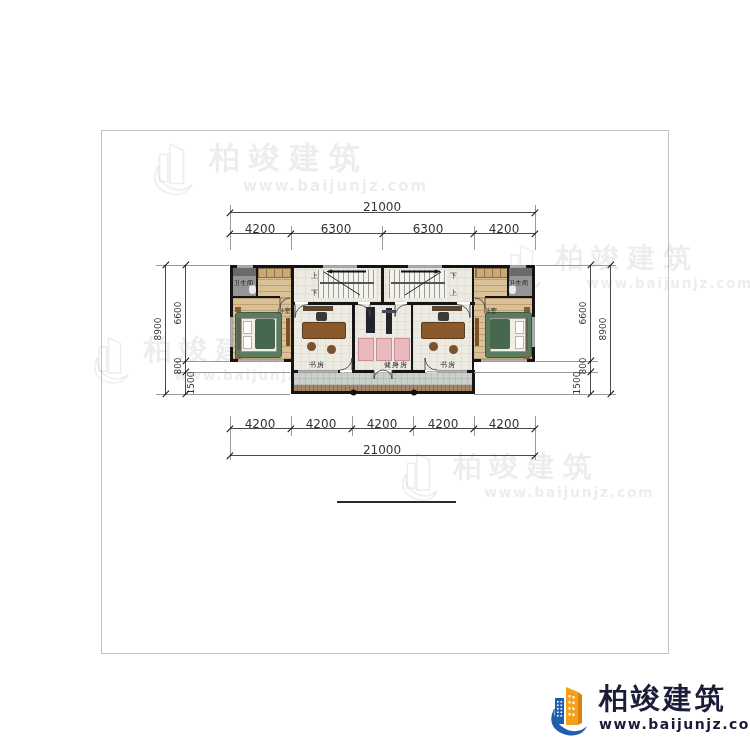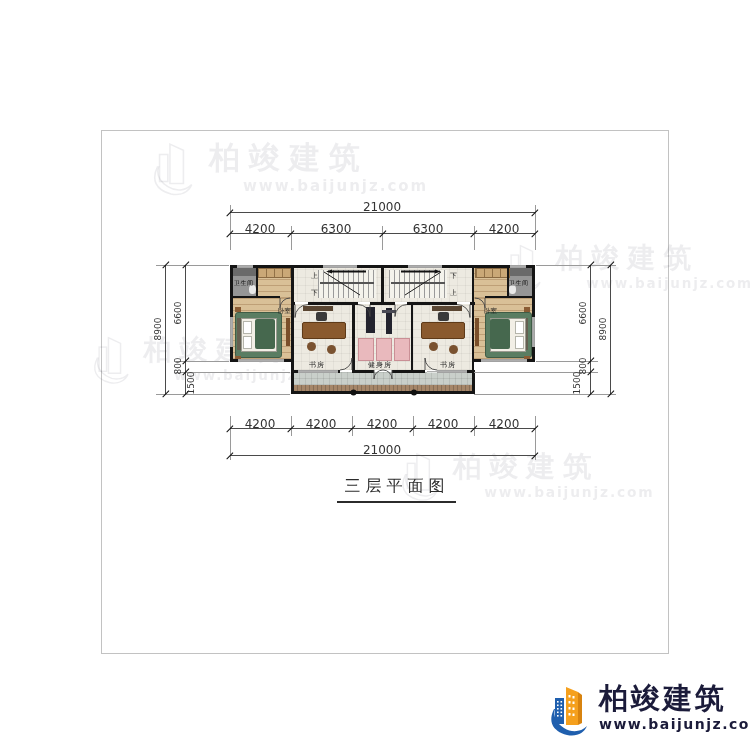--- a/index.html
+++ b/index.html
@@ -241,21 +241,21 @@
       <polygon points="104,7.5 104,11.5 98,9.5" fill="#111"></polygon>
       <polygon points="207,7.5 207,11.5 213,9.5" fill="#111"></polygon>
     </svg>
 
     <div class="bathlabel" style="left:6px;top:17px;">卫生间</div>
     <div class="bathlabel" style="left:281px;top:17px;">卫生间</div>
     <div class="stairlabel" style="left:50px;top:45px;font-size:6.5px;">卧室</div>
     <div class="stairlabel" style="left:256px;top:45px;font-size:6.5px;">卧室</div>
     <div class="roomlabel" style="left:89px;top:98px;">书房</div>
     <div class="roomlabel" style="left:220px;top:98px;">书房</div>
-    <div class="roomlabel" style="left:152px;top:98px;">健身房</div>
+    <div class="roomlabel" style="left:168px;top:98px;">健身房</div>
     <div class="stairlabel" style="left:83px;top:9px;">上</div>
     <div class="stairlabel" style="left:83px;top:26px;">下</div>
     <div class="stairlabel" style="left:222px;top:9px;">下</div>
     <div class="stairlabel" style="left:222px;top:26px;">上</div>
   </div>
 
   <div>
     <div class="ext" style="left:230px;top:205px;width:1px;height:45px;"></div>
     <div class="ext" style="left:291px;top:226px;width:1px;height:24px;"></div>
     <div class="ext" style="left:382px;top:226px;width:1px;height:24px;"></div>
@@ -333,21 +333,20 @@
     <div class="tick" style="left:590.5px;top:372px;"></div>
     <div class="tick" style="left:590.5px;top:394px;"></div>
     <div class="tick" style="left:610.5px;top:265px;"></div>
     <div class="tick" style="left:610.5px;top:394px;"></div>
     <div class="dim-v" style="left:583px;top:313px;">6600</div>
     <div class="dim-v" style="left:583px;top:366px;">800</div>
     <div class="dim-v" style="left:577px;top:383px;">1500</div>
     <div class="dim-v" style="left:603px;top:329px;">8900</div>
   </div>
 
-  <div class="title">三层平面图</div>
   <div class="title-rule"></div>
 
   <div class="logo">
     <svg width="44" height="56" viewBox="0 0 44 54">
       <path d="M8,26 C2,38 6,48 21,52 C31,54 38,50 41,43 C35,49 26,50 18,45 C10,40 7,33 9,26 Z" fill="#1f5fae"></path>
       <rect x="9" y="15" width="9" height="26" fill="#1f5fae"></rect>
       <g fill="#ffffff">
         <rect x="11" y="18" width="1.6" height="1.6"></rect>
           <rect x="14.5" y="18" width="1.6" height="1.6"></rect>
         <rect x="11" y="21.5" width="1.6" height="1.6"></rect>

